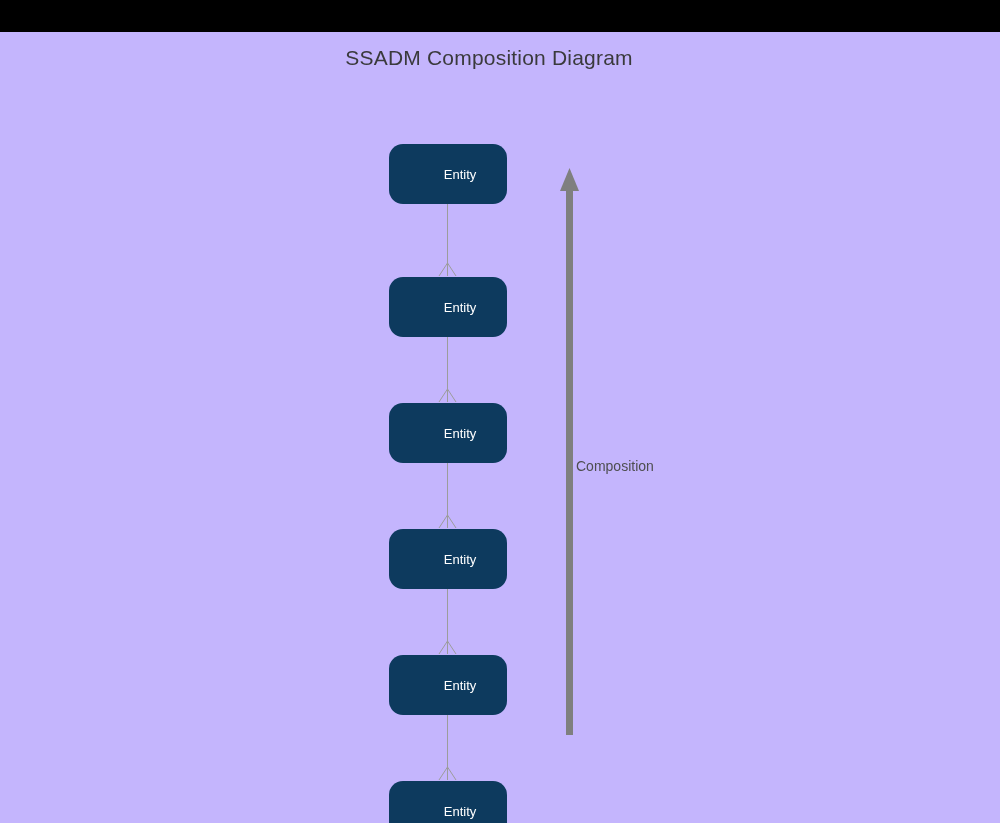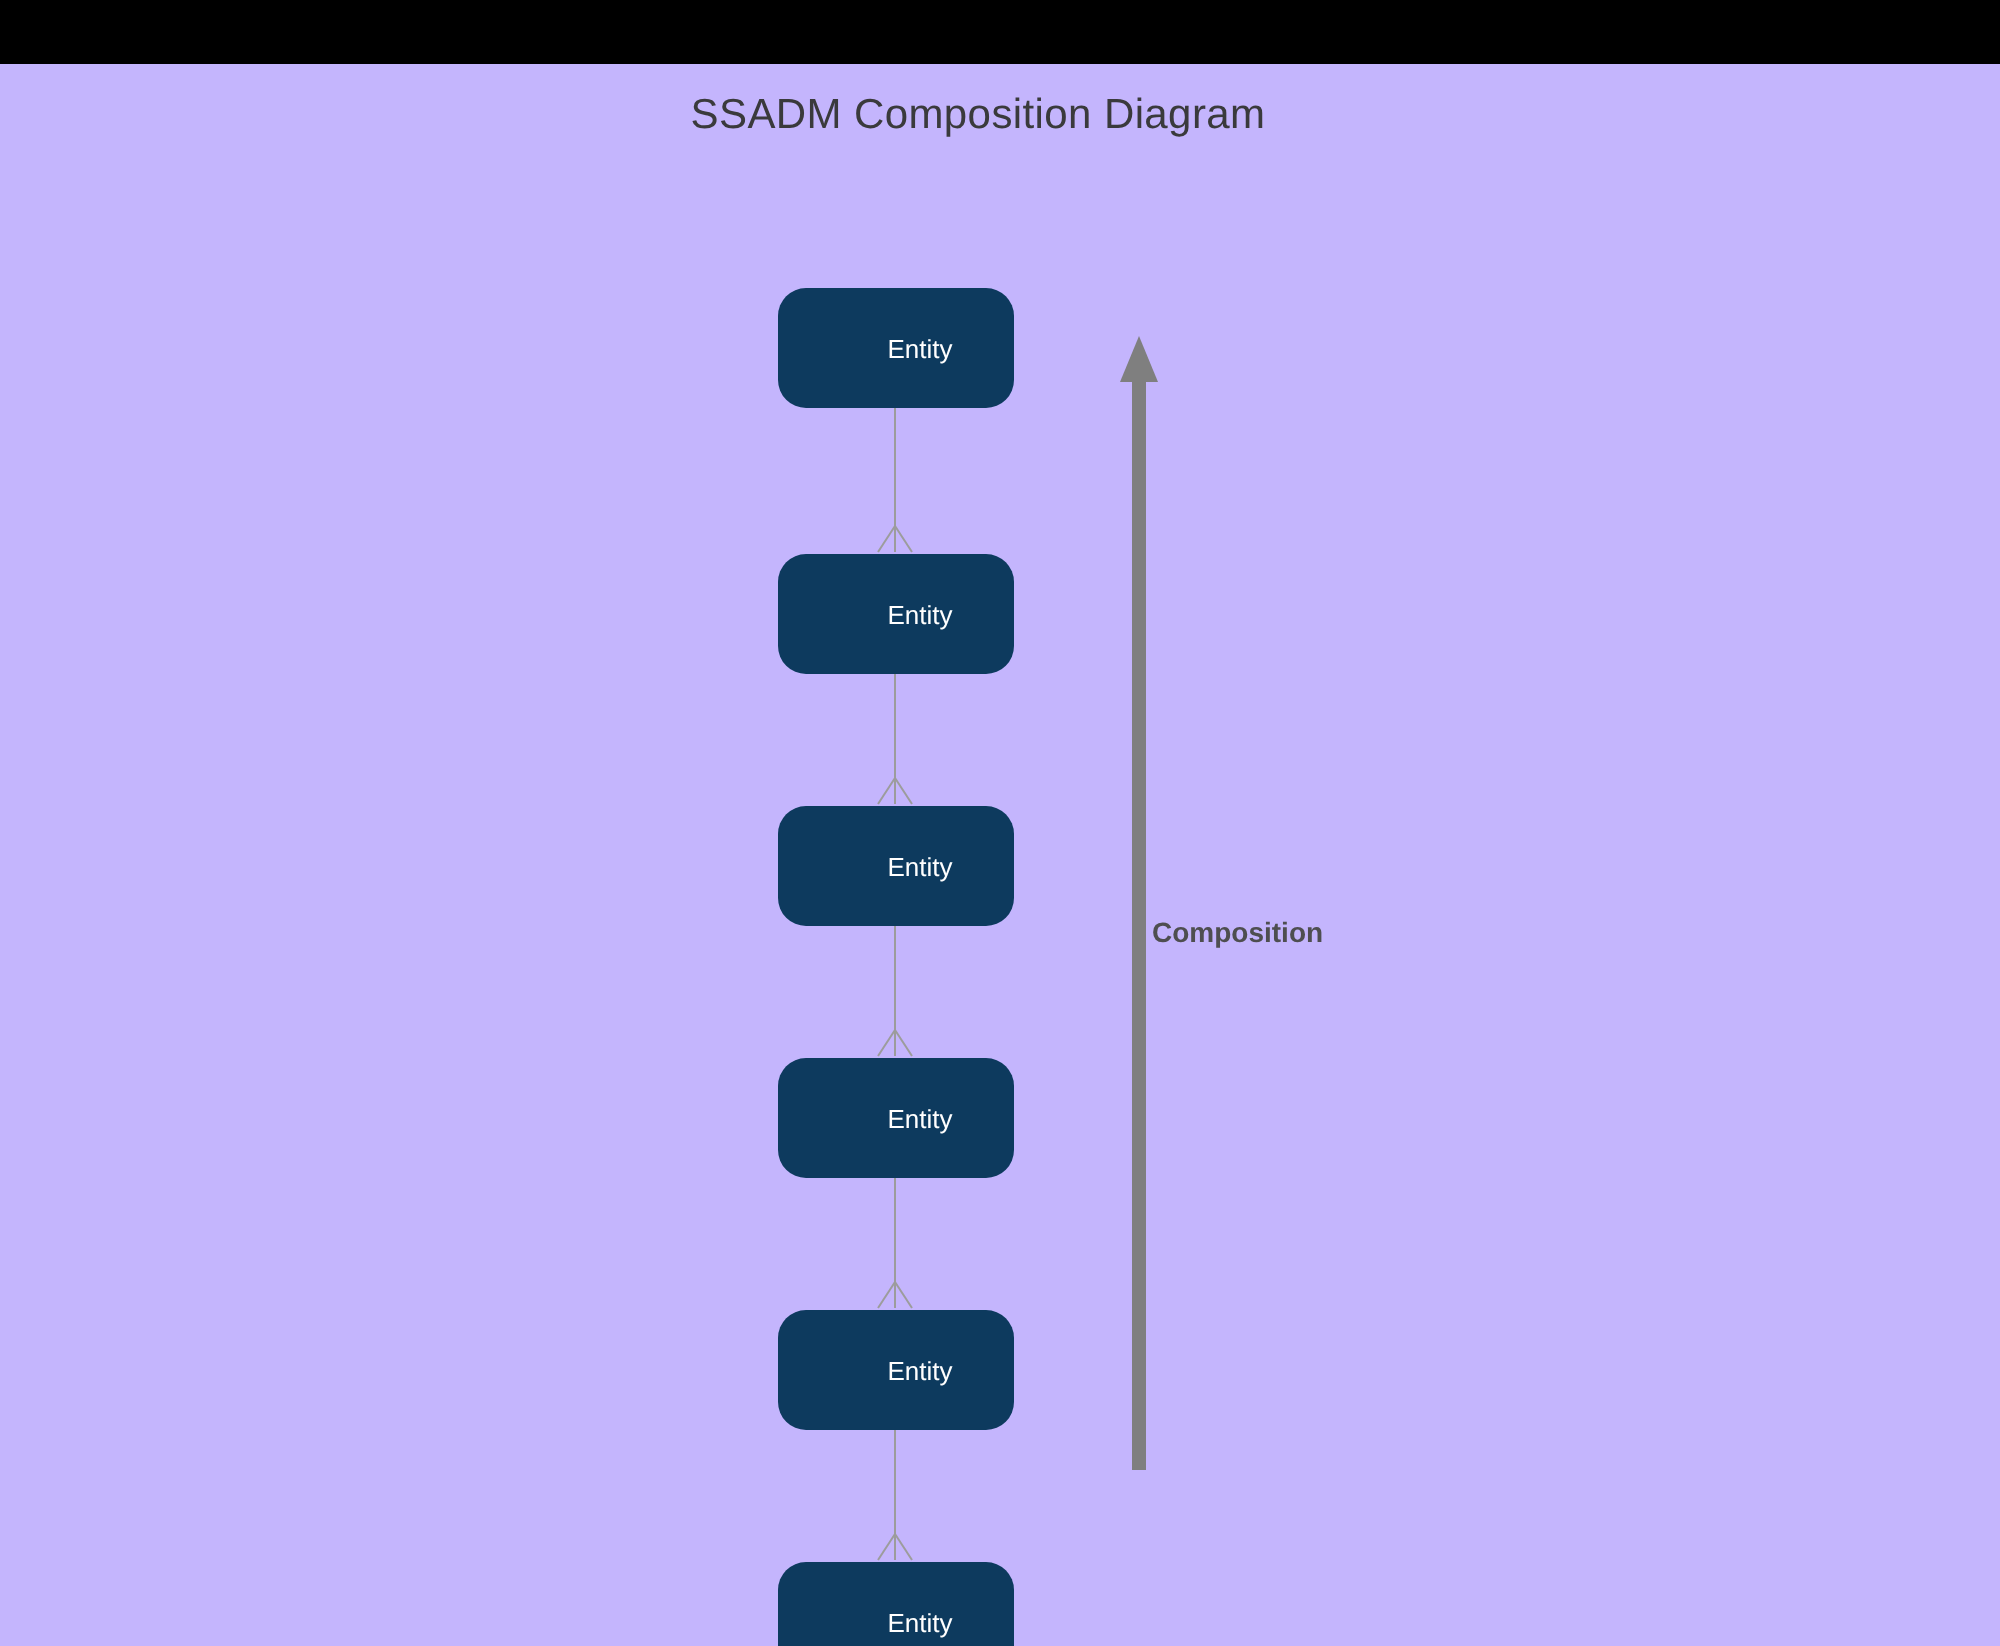--- a/index.html
+++ b/index.html
@@ -48,21 +48,20 @@
     color: #ffffff;
     font-size: 13px;
     padding-left: 24px;
   }
   .composition-label {
     position: absolute;
     left: 576px;
     top: 426px;
     font-size: 14px;
     color: #4e4e50;
-    font-weight: bold;
   }
   .connector {
     stroke: #9c9c9c;
     stroke-width: 1;
     fill: none;
   }
   .arrow-shaft {
     stroke: #7f7f7f;
     stroke-width: 7;
     fill: none;

